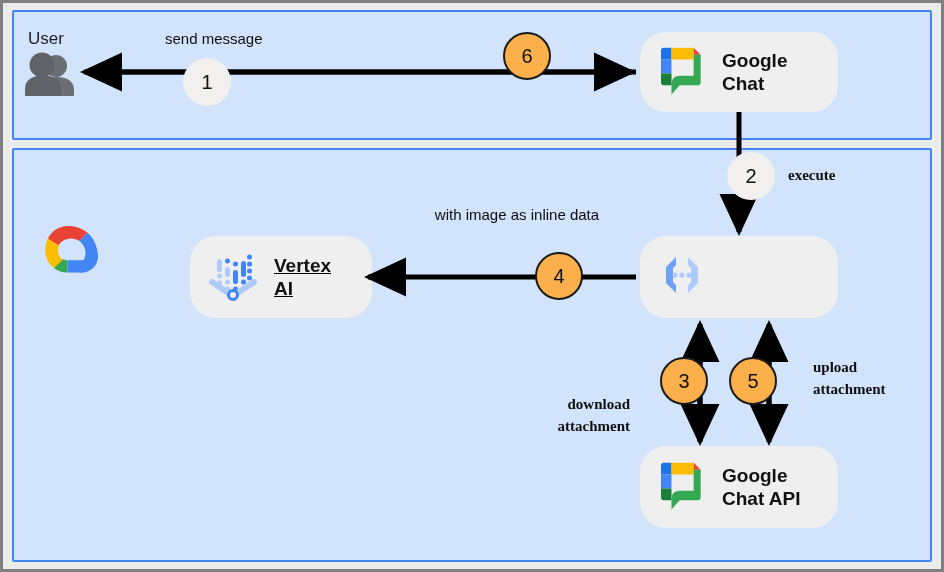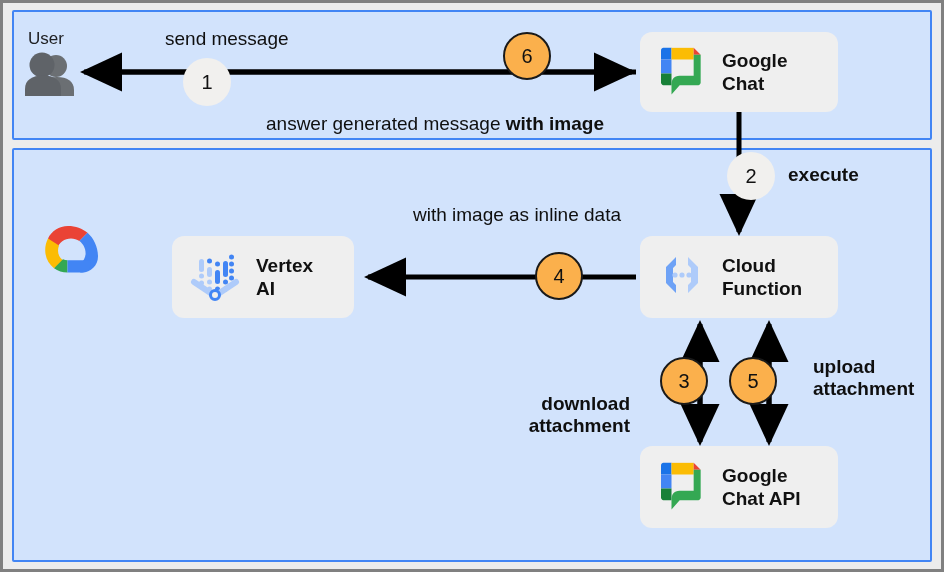--- a/index.html
+++ b/index.html
@@ -35,39 +35,39 @@
     font-size:17px;
     line-height:21px;
     font-weight:400;
     white-space:pre-line;
   }
 
   
   .card{
     position:absolute;box-sizing:border-box;
     background:#efefef;
-    border-radius:12px;
+    border-radius:26px;
     display:flex;align-items:center;
     padding:12px 14px;
     gap:12px;
   }
   .card-label{
     font-size:19px;font-weight:700;color:#111;
     line-height:23px;white-space:pre-line;
   }
   .card-icon{flex:0 0 auto;display:block;}
 
   
   .lbl{
     position:absolute;color:#0f0f0f;
-    font-size:19px;line-height:22px;
+    font-size:15px;line-height:22px;
     white-space:pre-line;
   }
   .lbl.reg{font-weight:400;}
-  .lbl.bold{font-weight:700;}
+  .lbl.bold{font-weight:700;font-family:Liberation Serif, serif;}
   .lbl.center{text-align:center;}
   .lbl.right{text-align:right;margin-top:31px;}
   .lbl .b{font-weight:700;}
 
   
   #arrows{position:absolute;left:0;top:0;width:944px;height:572px;pointer-events:none;}
 
   
   .badge{
     position:absolute;box-sizing:border-box;
@@ -93,23 +93,20 @@
     <svg width="52" height="44" viewBox="0 0 52 44">
       <circle cx="32" cy="14" r="11" fill="#6b6f73"></circle>
       <path d="M16 44 L50 44 L50 38 C50 29 43 25 33 25 C23 25 16 29 16 38 Z" fill="#6b6f73"></path>
       <circle cx="18" cy="13" r="12.5" fill="#5f6368"></circle>
       <path d="M1 44 L37 44 L37 37 C37 28 30 23.5 19 23.5 C8 23.5 1 28 1 37 Z" fill="#5f6368"></path>
     </svg>
   </div>
 
   <div class="lbl reg" style="left:165px;top:28px;">send message</div>
 
-  <div class="lbl" style="left:266px;top:91px;">
-    <span class="reg">answer generated message </span><span class="b">with image</span>
-  </div>
 
   <div class="card" id="card-chat" style="left:640px;top:32px;width:198px;height:80px;">
     <span class="card-icon">
       <svg width="56" height="56" viewBox="0 0 48 48">
         <path d="M6 7 C6 6 7 5 8 5 L15 5 L15 15 L6 15 Z" fill="#1a73e8"></path>
         <path d="M15 5 L34 5 L34 15 L15 15 Z" fill="#fbbc04"></path>
         <path d="M34 5 L40 11 L34 11 Z" fill="#ea4335"></path>
         <path d="M6 15 L15 15 L15 27 L6 27 Z" fill="#4285f4"></path>
         <path d="M6 27 L15 27 L15 37 L8 37 C7 37 6 36 6 35 Z" fill="#188038"></path>
         <path d="M34 11 L40 11 L40 35 C40 36 39 37 38 37 L22 37 L15 45 L15 37 C15 32 17 29 22 29 L34 29 Z" fill="#34a853"></path>
@@ -125,21 +122,21 @@
   <div style="position:absolute;left:32px;top:220px;width:72px;height:62px;">
     <svg width="72" height="62" viewBox="0 0 72 62">
       <path d="M36 6 C27 6 19.5 11 16 18.5 L25 28.5 C27 22.5 32.5 18.5 39 18.5 C42 18.5 45 19.4 47.4 21 L55.5 12.8 C50.4 8.5 43.6 6 36 6 Z" fill="#ea4335"></path>
       <path d="M16 18.5 C14.2 22 13.2 26 13.2 30.2 C13.2 37.5 16.6 44 22 48.2 L31.5 40.5 C28.2 38.5 26 34.8 26 30.8 C26 29 26.4 27.2 27 25.6 Z" fill="#fbbc04"></path>
       <path d="M22 48.2 C25.8 51 30.5 52.6 35.5 52.6 L35.5 40.3 C33.8 40.3 32.3 40 31 39.3 Z" fill="#34a853"></path>
       <path d="M55.5 12.8 L47.4 21 C51.2 23.8 53.6 28.2 53.6 33.2 C53.6 37.5 51.5 41.3 48.2 43.6 L48.2 52.6 L50 52.6 C58.8 52.6 66 45.4 66 36.6 C66 27 61.8 18.4 55.5 12.8 Z" fill="#4285f4"></path>
       <path d="M35.5 40.3 L35.5 52.6 L50 52.6 C55 52.6 58.8 48.5 58.8 43.6 C58.8 42.3 58.5 41.2 58 40.3 Z" fill="#4285f4"></path>
     </svg>
   </div>
 
-  <div class="card" id="card-vertex" style="left:172px;top:236px;width:182px;height:82px;">
+  <div class="card" id="card-vertex" style="left:190px;top:236px;width:182px;height:82px;text-decoration:underline;">
     <span class="card-icon">
       <svg width="58" height="58" viewBox="0 0 58 58">
         <g fill="#aecbfa">
           <rect x="13" y="13" width="5" height="13" rx="2.5"></rect>
           <circle cx="15.5" cy="30" r="2.5"></circle>
           <circle cx="15.5" cy="37" r="2.5"></circle>
           <rect x="21" y="21" width="5" height="10" rx="2.5"></rect>
           <circle cx="23.5" cy="36" r="2.5"></circle>
           <circle cx="23.5" cy="43" r="2.5"></circle>
         </g>
@@ -167,22 +164,20 @@
   <div class="card" id="card-function" style="left:640px;top:236px;width:198px;height:82px;">
     <span class="card-icon">
       <svg width="56" height="56" viewBox="0 0 56 56">
         <path d="M22 10 L12 20 L12 36 L22 46 L22 38 L19 35 L19 21 L22 18 Z" fill="#669df6" opacity="0.95"></path>
         <path d="M34 10 L44 20 L44 36 L34 46 L34 38 L37 35 L37 21 L34 18 Z" fill="#aecbfa"></path>
         <circle cx="21" cy="28" r="2.6" fill="#aecbfa"></circle>
         <circle cx="28" cy="28" r="2.6" fill="#aecbfa"></circle>
         <circle cx="35" cy="28" r="2.6" fill="#aecbfa"></circle>
       </svg>
     </span>
-    <span class="card-label">Cloud
-Function</span>
   </div>
 
   <div class="card" id="card-chatapi" style="left:640px;top:446px;width:198px;height:82px;">
     <span class="card-icon">
       <svg width="56" height="56" viewBox="0 0 48 48">
         <path d="M6 7 C6 6 7 5 8 5 L15 5 L15 15 L6 15 Z" fill="#1a73e8"></path>
         <path d="M15 5 L34 5 L34 15 L15 15 Z" fill="#fbbc04"></path>
         <path d="M34 5 L40 11 L34 11 Z" fill="#ea4335"></path>
         <path d="M6 15 L15 15 L15 27 L6 27 Z" fill="#4285f4"></path>
         <path d="M6 27 L15 27 L15 37 L8 37 C7 37 6 36 6 35 Z" fill="#188038"></path>

